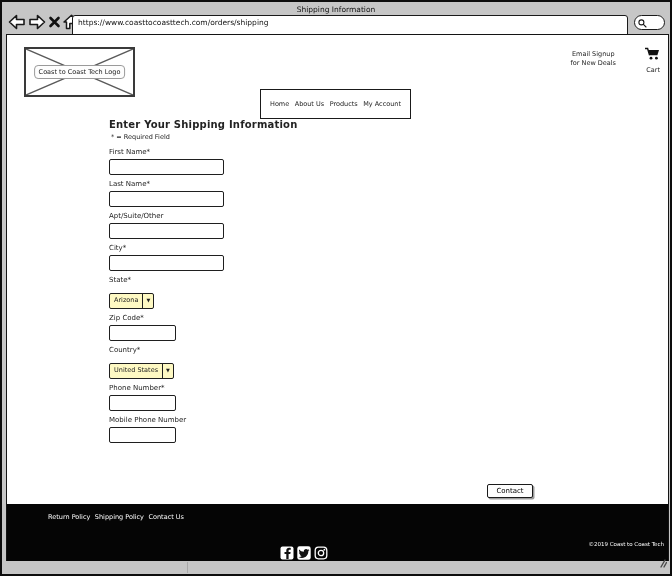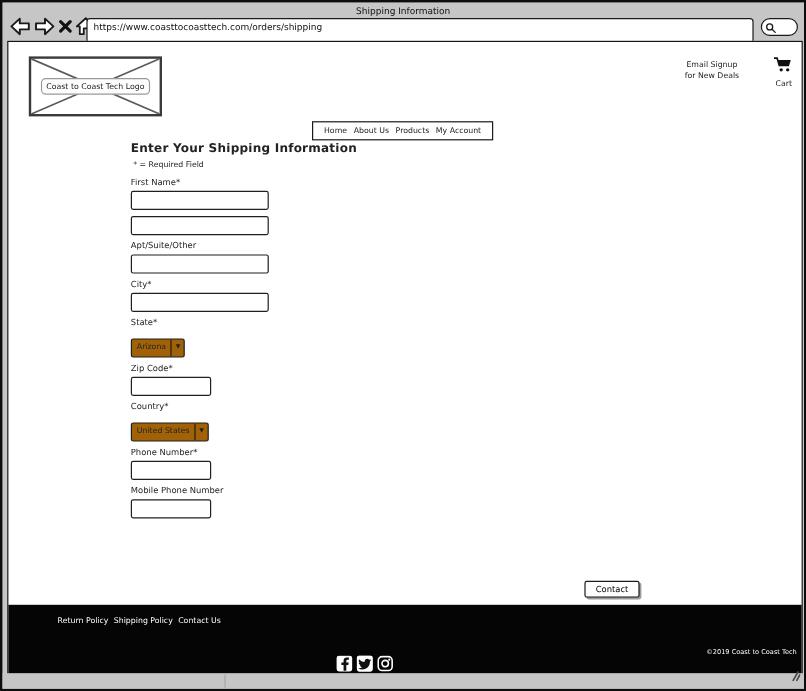--- a/index.html
+++ b/index.html
@@ -30,37 +30,37 @@
   .logo svg { position:absolute; left:0; top:0; }
   .logo-chip { position:absolute; left:50%; top:50%; transform:translate(-50%,-50%);
                background:#fdfdfd; border:1px solid #9a9a9a; border-radius:4px;
                font-size:6.5px; padding:2px 4px; white-space:nowrap; color:#222; }
 
   .email-signup { position:absolute; top:15px; right:52px; font-size:6.5px; line-height:8.5px;
                   text-align:center; cursor:pointer; }
   .cart { position:absolute; top:11px; right:8px; width:20px; text-align:right; cursor:pointer; }
   .cart-label { font-size:6.5px; margin-top:1px; }
 
-  .main-nav { position:absolute; top:66px; left:253px; width:151px; height:16px;
+  .main-nav { position:absolute; top:54px; left:253px; width:151px; height:16px;
               border:1px solid #1a1a1a; background:#fff; display:flex; align-items:center;
-              justify-content:space-between; padding:0 9px; }
+              justify-content:space-between; padding:14px 9px; }
   .main-nav .nav-item { font-size:6.5px; cursor:pointer; white-space:nowrap; }
 
   
   .form { position:absolute; left:102px; top:84px; width:260px; }
   .form-heading { font-size:10px; font-weight:bold; letter-spacing:.2px; margin-bottom:3px; }
   .required-note { font-size:6.5px; margin:0 0 7px 2px; }
   .field { margin-bottom:5px; }
   .field-label { font-size:7px; margin-bottom:3px; }
   .tbox { display:block; height:16px; background:#fff; border:1.5px solid #1f1f1f;
           border-radius:2px; font-size:8px; padding:0 3px; font-family:"DejaVu Sans",sans-serif; }
   .tbox.wide  { width:115px; }
   .tbox.short { width:67px; }
   .combo { display:inline-flex; align-items:stretch; border:1.5px solid #1f1f1f;
-           border-radius:2px; background:#a16207; height:16px; cursor:pointer; }
+           border-radius:2px; background:#fef9c3; height:16px; cursor:pointer; }
   .combo-value { font-size:6.5px; line-height:13px; padding:0 4px; }
   .combo-arrow { width:11px; border-left:1.5px solid #1f1f1f; font-size:5px; line-height:13px;
                  text-align:center; color:#1f1f1f; }
 
   .continue-btn { position:absolute; left:480px; top:449px; width:46px; height:14px;
                   background:#fdfdfd; border:1.5px solid #1a1a1a; border-radius:2px;
                   box-shadow:1.5px 1.5px 0 #9c9c9c; font-size:7px; line-height:11px;
                   text-align:center; cursor:pointer; font-family:"DejaVu Sans",sans-serif; }
 
   
@@ -152,20 +152,21 @@
     <div class="form">
       <div class="form-heading">Enter Your Shipping Information</div>
       <div class="required-note">* = Required Field</div>
 
       <div class="field">
         <div class="field-label">First Name*</div>
         <input class="tbox wide" value="" style="">
       </div>
 
       <div class="field">
+        <div class="field-label">Last Name*</div>
         <input class="tbox wide" value="" style="">
       </div>
 
 
       <div class="field">
         <div class="field-label">Apt/Suite/Other</div>
         <input class="tbox wide" value="" style="">
       </div>
 
       <div class="field">

